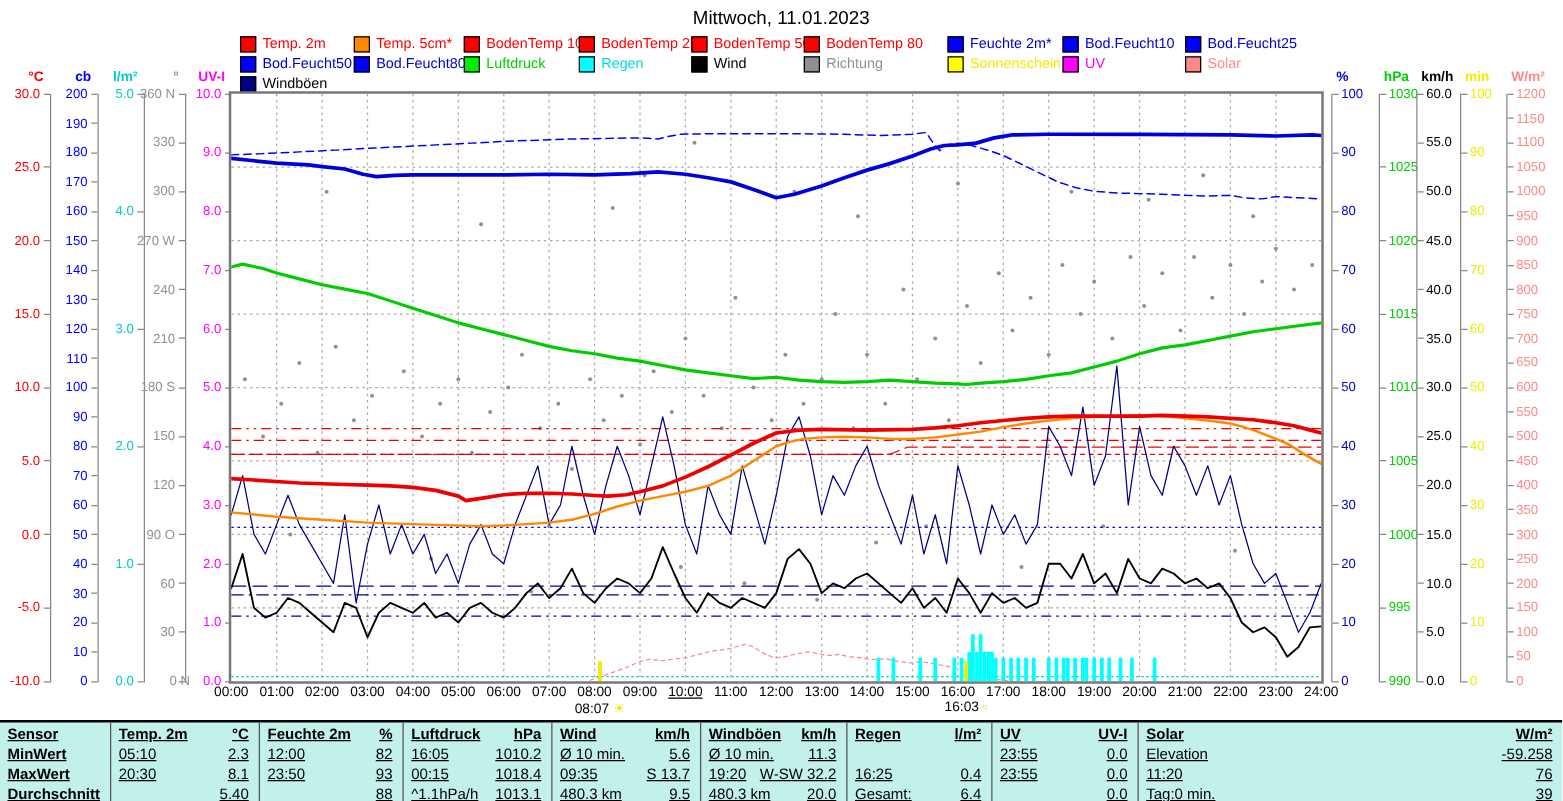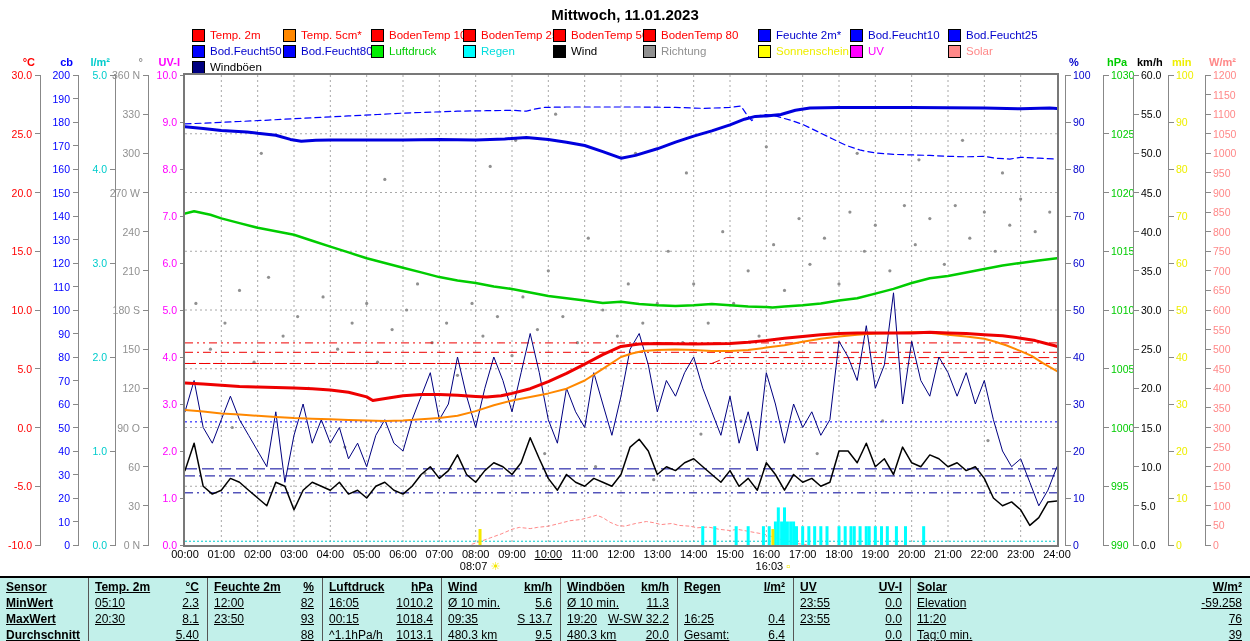--- a/index.html
+++ b/index.html
@@ -1,17 +1,17 @@
 <!DOCTYPE html>
 <html><head>
 <meta charset="utf-8">
 <style>
   html,body{margin:0;padding:0;background:#fff;font-family:"Liberation Sans",sans-serif;}
   #root{position:relative;width:1250px;height:641px;overflow:hidden;background:#fff;}
-  #title{position:absolute;top:6px;left:0;width:1250px;text-align:center;font-size:15px;color:#000;font-weight:bold;}
+  #title{position:absolute;top:6px;left:0;width:1250px;text-align:center;font-size:15px;color:#000;}
   #legend{position:absolute;left:192px;top:27px;display:grid;grid-template-columns:91px 88px 92px 90px 90px 115px 92px 98px 110px;grid-auto-rows:16px;font-size:11.5px;}
   .lg-item{display:flex;align-items:center;white-space:nowrap;}
   .lg-sw{width:11px;height:11px;border:1px solid #000;margin-right:5px;flex:0 0 auto;}
   #plot-frame{position:absolute;left:183px;top:73px;width:872px;height:470px;border:2px solid #787878;}
   #plot-svg{position:absolute;left:0;top:0;}
   .ax-line{position:absolute;top:75px;height:471px;width:1px;background:#888;}
   .ax-tick{position:absolute;height:1px;width:5px;background:#888;}
   .ax-lbl{position:absolute;font-size:10.5px;line-height:10px;white-space:nowrap;}
   .ax-unit{position:absolute;top:56px;font-size:11px;font-weight:bold;white-space:nowrap;}
   .x-lbl{position:absolute;top:548px;width:44px;margin-left:-22px;text-align:center;font-size:11px;color:#000;}
@@ -205,21 +205,21 @@
       <div class="ax-lbl" style="top: 344.167px; color: rgb(144, 144, 144); left: 93px; width: 47px; text-align: right;">150</div>
       <div class="ax-tick" style="top: 387.833px; left: 143px;"></div>
       <div class="ax-lbl" style="top: 383.333px; color: rgb(144, 144, 144); left: 93px; width: 47px; text-align: right;">120</div>
       <div class="ax-tick" style="top: 427px; left: 143px;"></div>
       <div class="ax-lbl" style="top: 422.5px; color: rgb(144, 144, 144); left: 93px; width: 47px; text-align: right;">90 O</div>
       <div class="ax-tick" style="top: 466.167px; left: 143px;"></div>
       <div class="ax-lbl" style="top: 461.667px; color: rgb(144, 144, 144); left: 93px; width: 47px; text-align: right;">60</div>
       <div class="ax-tick" style="top: 505.333px; left: 143px;"></div>
       <div class="ax-lbl" style="top: 500.833px; color: rgb(144, 144, 144); left: 93px; width: 47px; text-align: right;">30</div>
       <div class="ax-tick" style="top: 544.5px; left: 143px;"></div>
-      <div class="ax-lbl" style="top: 540px; color: rgb(144, 144, 144); left: 93px; width: 47px; text-align: right;">0  N</div>
+      <div class="ax-lbl" style="top: 540px; color: rgb(144, 144, 144); left: 93px; width: 47px; text-align: right; padding-left: 12px;">0  N</div>
       <div class="ax-unit" style="color: rgb(255, 0, 255); left: 132px; width: 48px; text-align: right;">UV-I</div>
       <div class="ax-tick" style="top: 74.5px; left: 180px;"></div>
       <div class="ax-lbl" style="top: 70px; color: rgb(255, 0, 255); left: 130px; width: 47px; text-align: right;">10.0</div>
       <div class="ax-tick" style="top: 121.5px; left: 180px;"></div>
       <div class="ax-lbl" style="top: 117px; color: rgb(255, 0, 255); left: 130px; width: 47px; text-align: right;">9.0</div>
       <div class="ax-tick" style="top: 168.5px; left: 180px;"></div>
       <div class="ax-lbl" style="top: 164px; color: rgb(255, 0, 255); left: 130px; width: 47px; text-align: right;">8.0</div>
       <div class="ax-tick" style="top: 215.5px; left: 180px;"></div>
       <div class="ax-lbl" style="top: 211px; color: rgb(255, 0, 255); left: 130px; width: 47px; text-align: right;">7.0</div>
       <div class="ax-tick" style="top: 262.5px; left: 180px;"></div>

